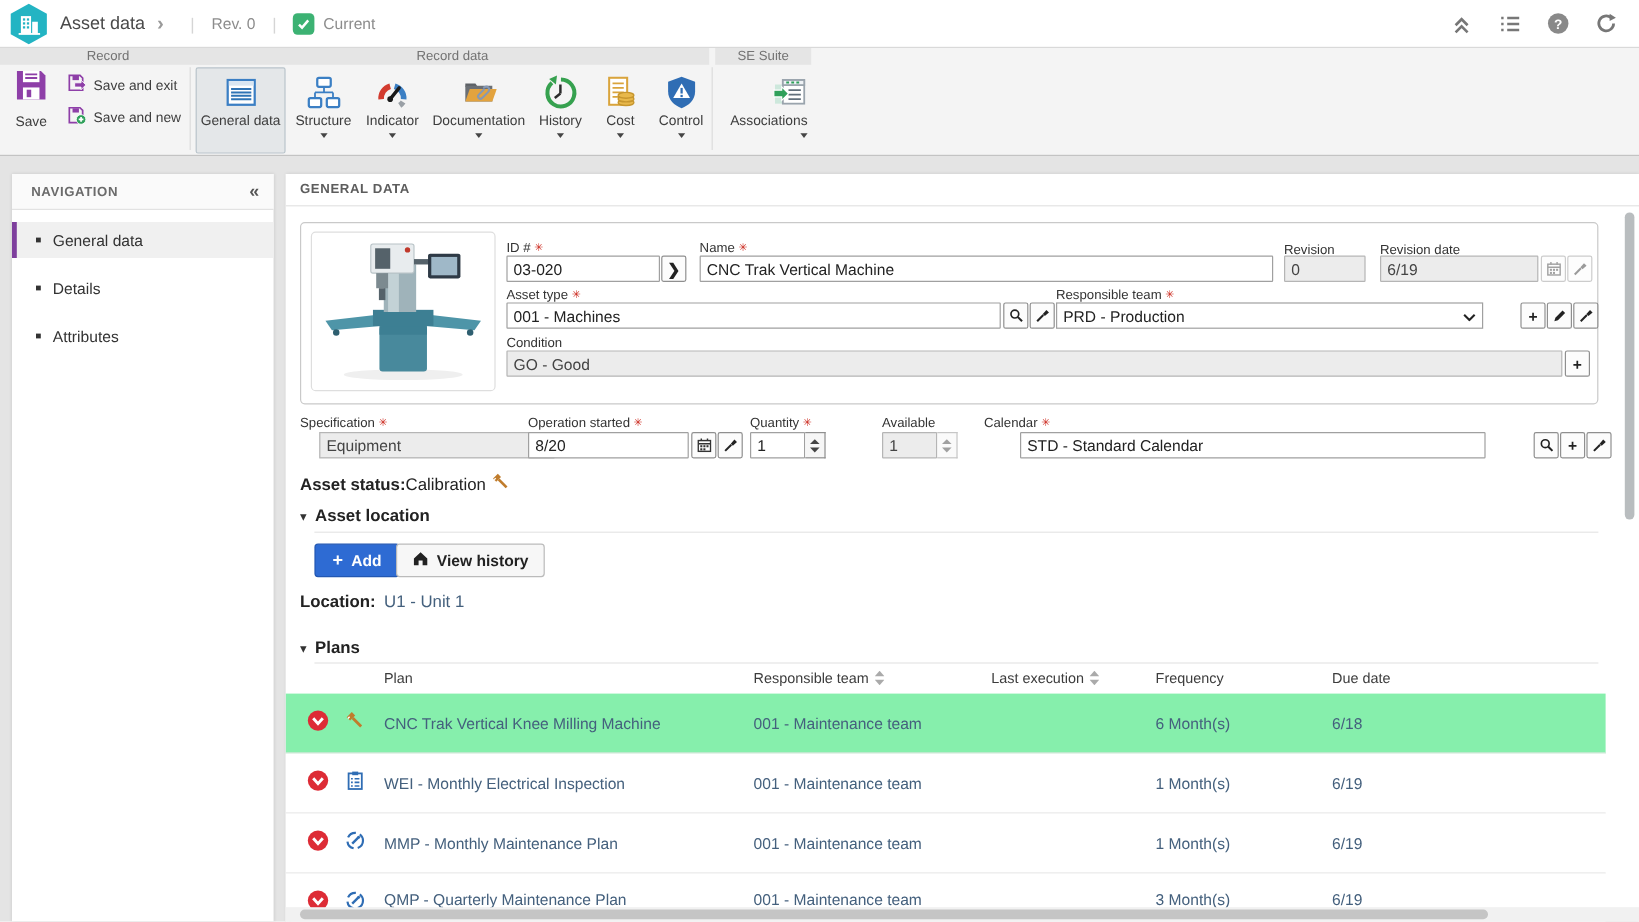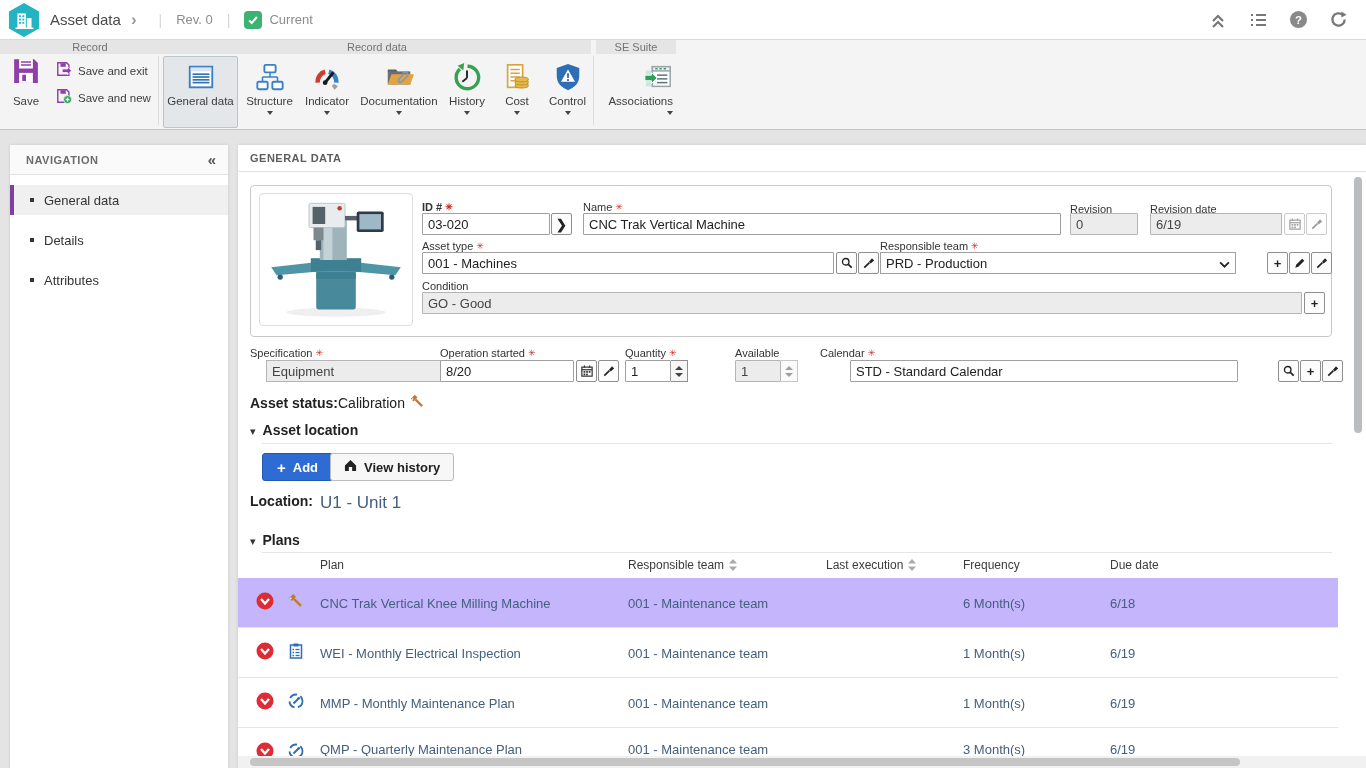--- a/index.html
+++ b/index.html
@@ -74,21 +74,21 @@
   .txt14 { font-size:14px; color:#222; }
   .tri { color:#333; font-size:11px; margin-right:7px; }
   .hr { position:absolute; height:1px; background:#e5e5e5; }
 
   #add-btn { position:absolute; left:24px; top:308px; height:28px; padding:0 14px; background:#2e6bd3; border:1px solid #2257b2; border-radius:3px; color:#fff; font-size:13px; font-weight:bold; display:flex; align-items:center; gap:7px; cursor:pointer; }
   #vh-btn { position:absolute; left:92px; top:308px; height:28px; padding:0 13px; background:#f7f7f7; border:1px solid #bbb; border-radius:3px; color:#222; font-size:13px; font-weight:bold; display:flex; align-items:center; gap:7px; cursor:pointer; }
 
   
   .th { position:absolute; top:413px; font-size:12px; color:#3c3c3c; display:inline-flex; align-items:center; gap:5px; }
   .trow { position:absolute; left:0; width:1100px; height:50px; border-bottom:1px solid #e4e4e4; background:#fff; }
-  .trow.hl { background:#c4b5fd; }
+  .trow.hl { background:#86efac; }
   .tcell { position:absolute; top:50%; transform:translateY(-50%); font-size:13px; color:#44607d; white-space:nowrap; }
   .rowico { position:absolute; top:50%; transform:translateY(-50%); cursor:pointer; }
 
   
   #vscroll { position:absolute; right:4px; top:32px; width:8px; height:256px; background:#b9bdbf; border-radius:4px; }
   #hscroll-track { position:absolute; left:0; right:0; bottom:0; height:12px; background:#f1f1f1; }
   #hscroll-thumb { position:absolute; left:12px; bottom:2px; width:990px; height:8px; background:#c5c5c5; border-radius:4px; }
 </style>
 </head>
 <body>
@@ -380,21 +380,21 @@
           <circle cx="84" cy="12.5" r="2.5" fill="#c0392b"></circle>
           <rect x="55" y="34" width="11" height="14" fill="#7c8a90"></rect>
           <rect x="57.5" y="48" width="6" height="11" fill="#55626a"></rect>
           <rect x="90" y="21" width="16" height="5" fill="#55626a"></rect>
           <rect x="103" y="16" width="30" height="23" rx="2" fill="#2e3a46"></rect>
           <rect x="106" y="19" width="24" height="17" fill="#9fb8c8"></rect>
         </svg>
       </div>
     </div>
 
-    <span class="lbl req" style="left:184px;top:56px;font-weight:bold;">ID #</span>
+    <span class="lbl req" style="left:184px;top:56px;">ID #</span>
     <input class="inp" style="left: 184px; top: 68px; width: 128px;" value="03-020">
     <span class="sbtn" style="left:313px;top:68px;font-weight:bold;">❯</span>
 
     <span class="lbl req" style="left:345px;top:56px;">Name</span>
     <input class="inp" style="left: 345px; top: 68px; width: 478px;" value="CNC Trak Vertical Machine">
 
     <span class="lbl" style="left:832px;top:58px;">Revision</span>
     <input class="inp dis" style="left: 832px; top: 68px; width: 68px;" disabled="" value="0">
 
     <span class="lbl" style="left:912px;top:58px;">Revision date</span>
@@ -546,21 +546,21 @@
     <button id="vh-btn">
       <span>
         <svg viewBox="0 0 14 14" width="13" height="13">
             <path d="M1 7 L7 1.2 13 7 v6 H8.8 V8.6 H5.2 V13 H1 z" fill="#222"></path>
           </svg>
       </span>
       <span>View history</span>
     </button>
 
     <span class="bold14" style="position:absolute;left:12px;top:348px;">Location:</span>
-    <span style="position:absolute;left:82px;top:348px;font-size:17px;color:#44607d;">U1 - Unit 1</span>
+    <span style="position:absolute;left:82px;top:348px;font-size:14px;color:#44607d;">U1 - Unit 1</span>
 
     <span style="position:absolute;left:12px;top:386px;">
       <span class="tri">▾</span><span class="bold14">Plans</span>
     </span>
     <div class="hr" style="left:24px;top:407px;width:1070px;"></div>
 
     <span class="th" style="left:82px;">Plan</span>
     <span class="th" style="left:390px;">
       <span>Responsible team</span>
       <svg viewBox="0 0 8 12" width="8" height="12">

